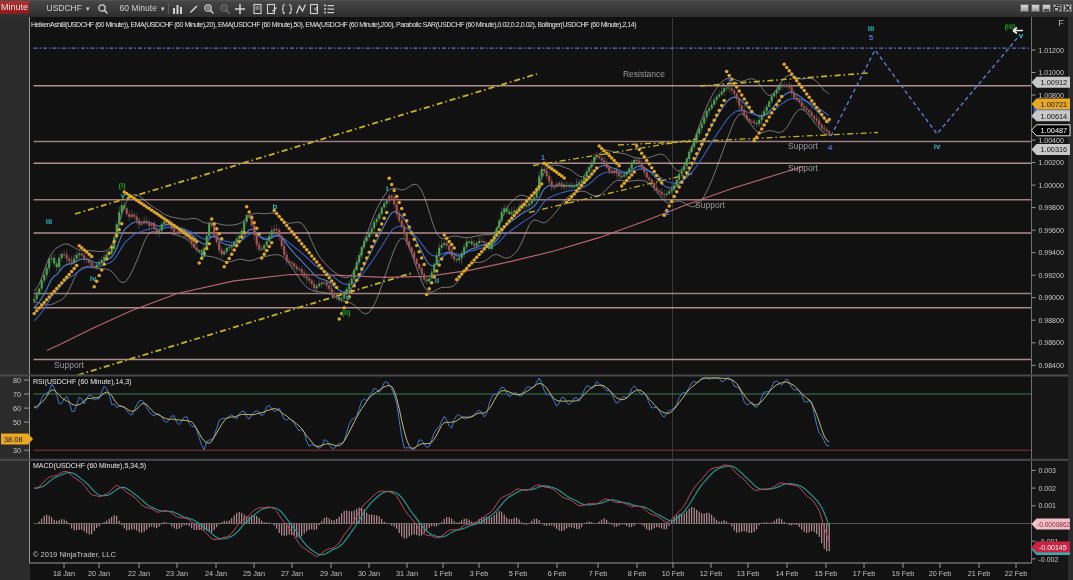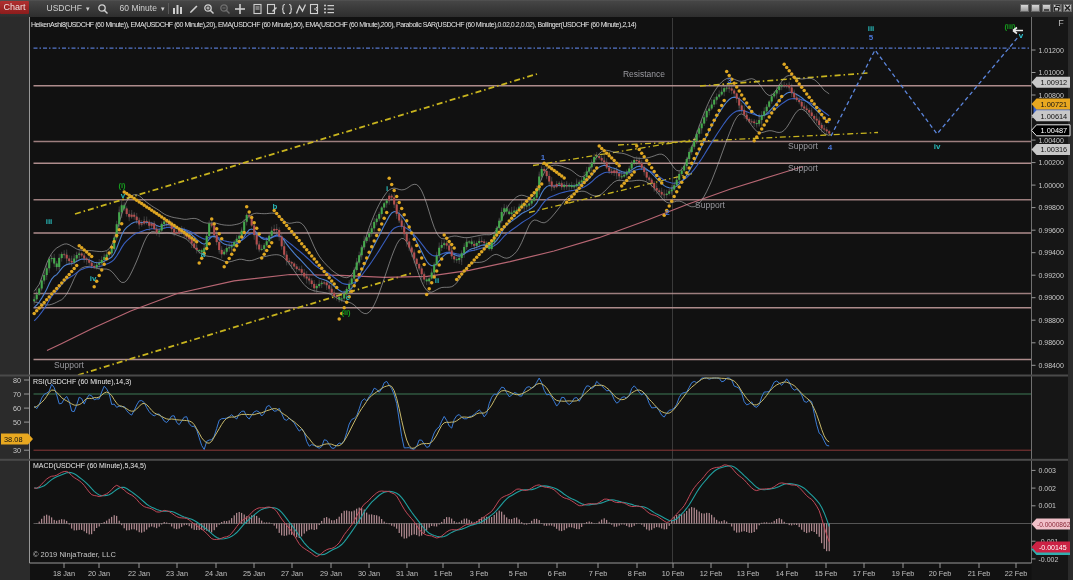--- a/index.html
+++ b/index.html
@@ -8,21 +8,21 @@
 .dd{position:absolute;top:2px;height:12px;color:#d0d0d0;font-size:8.5px;line-height:12px;text-align:center;}
 .chev{font-size:7px;color:#cfcfcf;margin-left:4px;}
 .ticon{position:absolute;top:2.5px;width:12px;height:12px;}
 .wbtn{position:absolute;top:3.5px;width:9px;height:8px;background:linear-gradient(#d8d8d8,#9a9a9a);border:1px solid #666;box-sizing:border-box;}
 .wbtn svg{display:block;margin:-1px 0 0 -1px;}
 svg text{font-family:"Liberation Sans",sans-serif;}
 #chart{position:absolute;left:0;top:0;z-index:1;}
 </style></head>
 <body>
 <div id="toolbar">
-<div id="chartTab">Chart</div>
+<div id="chartTab">Minute</div>
 <div class="dd" style="left:40px;width:56px;">USDCHF<span class="chev">▾</span></div>
 <svg class="ticon" style="left:97px;" viewBox="0 0 12 12">
       <circle cx="5" cy="5" r="3.2" fill="none" stroke="#cfcfcf" stroke-width="1.3"></circle>
       <line x1="7.5" y1="7.5" x2="10.5" y2="10.5" stroke="#cfcfcf" stroke-width="1.4"></line>
     </svg>
 <div class="dd" style="left:111px;width:62px;">60 Minute<span class="chev">▾</span></div>
 <div style="position:absolute;left:168px;top:3px;width:1px;height:11px;background:#5a5a5a;"></div>
 <svg class="ticon" style="left:172px;" viewBox="0 0 12 12">
       <rect x="1" y="5" width="2" height="6" fill="#cfcfcf"></rect>
       <rect x="4.5" y="2" width="2" height="9" fill="#cfcfcf"></rect>

